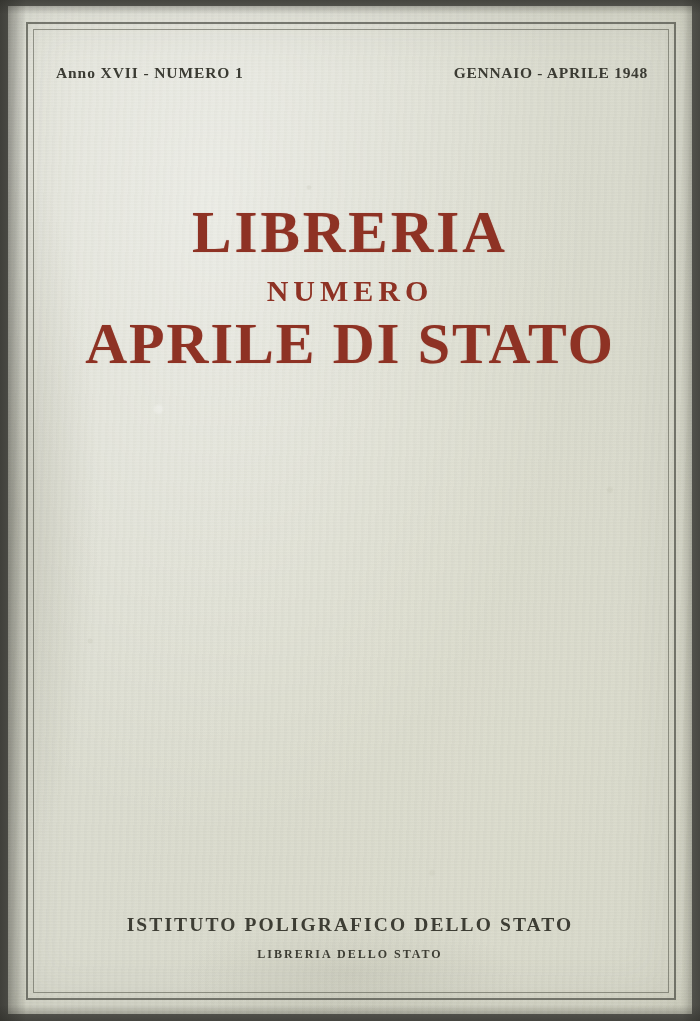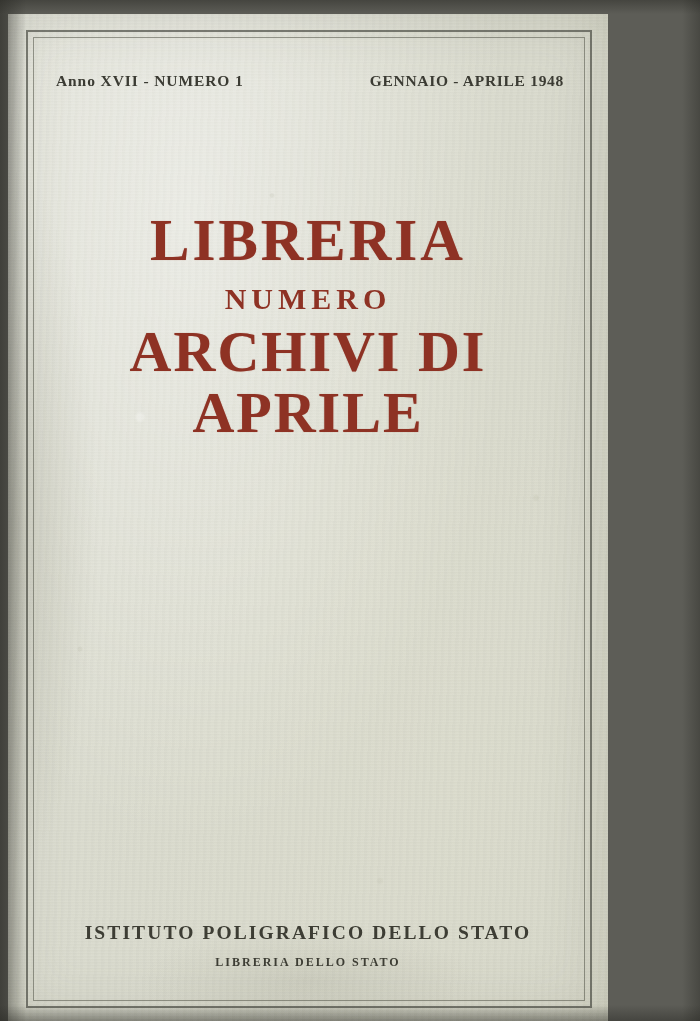--- a/index.html
+++ b/index.html
@@ -19,22 +19,22 @@
     position: relative;
     width: 700px;
     height: 1021px;
     background: #5d5d57;
   }
 
   
   #cover {
     position: absolute;
     left: 8px;
-    top: 14px;
-    width: 600px;
+    top: 6px;
+    width: 684px;
     height: 1008px;
     background:
       radial-gradient(ellipse at 30% 20%, rgba(255,255,255,0.45) 0%, rgba(255,255,255,0) 55%),
       radial-gradient(ellipse at 75% 75%, rgba(222,222,205,0.5) 0%, rgba(222,222,205,0) 60%),
       linear-gradient(115deg, #dedfd4 0%, #dcddd1 25%, #d9dacd 50%, #d7d8cb 75%, #d3d4c6 100%);
     box-shadow: inset 0 0 60px rgba(120,120,100,0.25);
     overflow: hidden;
   }
 
   
@@ -188,21 +188,21 @@
     <div id="frame-inner"></div>
 
     <div class="header">
       <div class="left">Anno XVII - NUMERO 1</div>
       <div class="right">GENNAIO - APRILE 1948</div>
     </div>
 
     <div class="title-block">
       <div class="t-main">LIBRERIA</div>
       <div class="t-degli">NUMERO</div>
-      <div class="t-sub">ARCHIVI DI APRILE</div>
+      <div class="t-sub">APRILE DI STATO</div>
     </div>
 
     <div class="publisher">
       <div class="pub-1">ISTITUTO POLIGRAFICO DELLO STATO</div>
       <div class="pub-2">LIBRERIA DELLO STATO</div>
     </div>
 
   </div>
 
   <div class="edge-l"></div>

